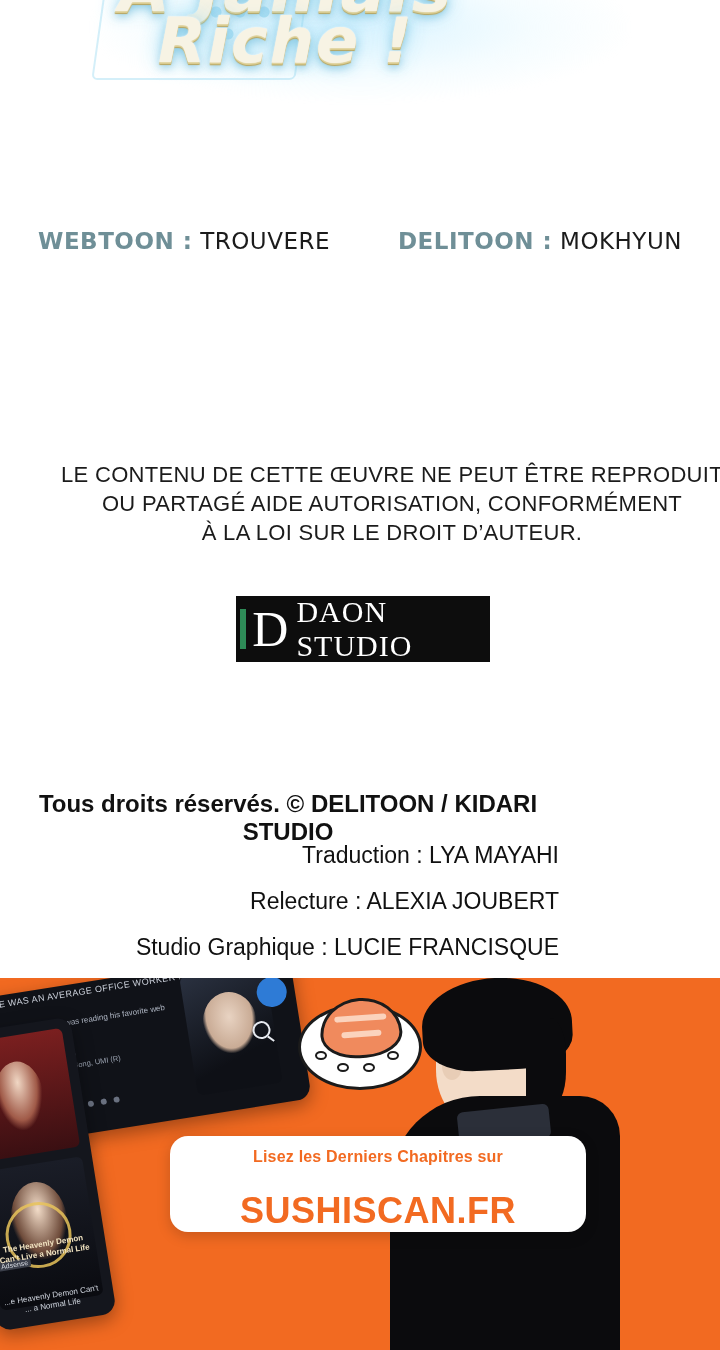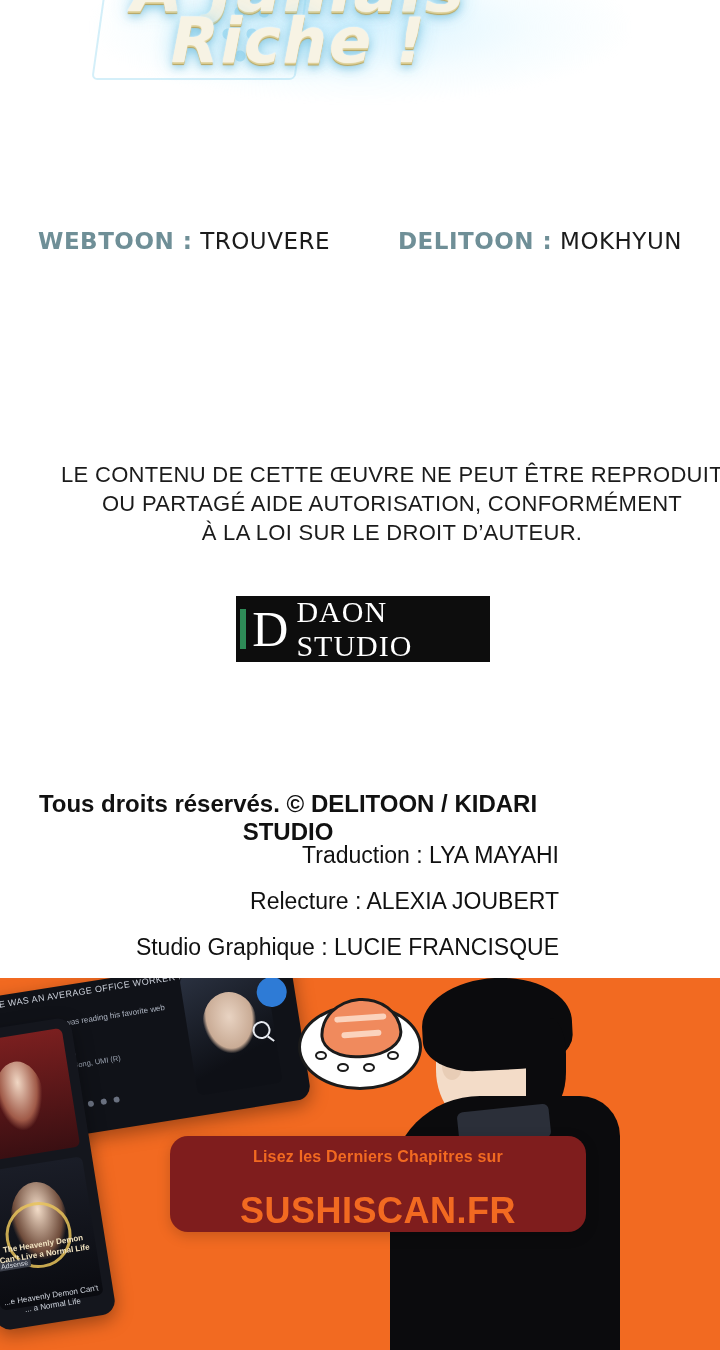--- a/index.html
+++ b/index.html
@@ -41,21 +41,20 @@
     font-weight: bold;
     font-style: italic;
     letter-spacing: 2px;
     color: #f7f3e4;
     text-shadow:
       0 0 2px #ffffff,
       0 2px 0 #d8c98a,
       0 3px 1px #b9a55d,
       0 5px 10px rgba(120,190,220,0.85),
       0 0 22px rgba(150,220,245,0.9);
-    padding-left: 13px;
   }
   .title-line-1 {
     top: 8px;
     font-size: 66px;
   }
   .title-line-2 {
     top: 62px;
     font-size: 62px;
   }
   .title-deco {
@@ -440,21 +439,21 @@
     border-radius: 6px;
   }
 
   
   .cta {
     position: absolute;
     left: 170px;
     top: 158px;
     width: 416px;
     height: 96px;
-    background: #7f1d1d;
+    background: #ffffff;
     border-radius: 18px;
     box-shadow: 0 4px 14px rgba(0,0,0,0.18);
     text-align: center;
   }
   .cta-top {
     margin-top: 12px;
     font-family: "Liberation Sans", sans-serif;
     font-size: 16px;
     font-weight: bold;
     color: #f26a21;

